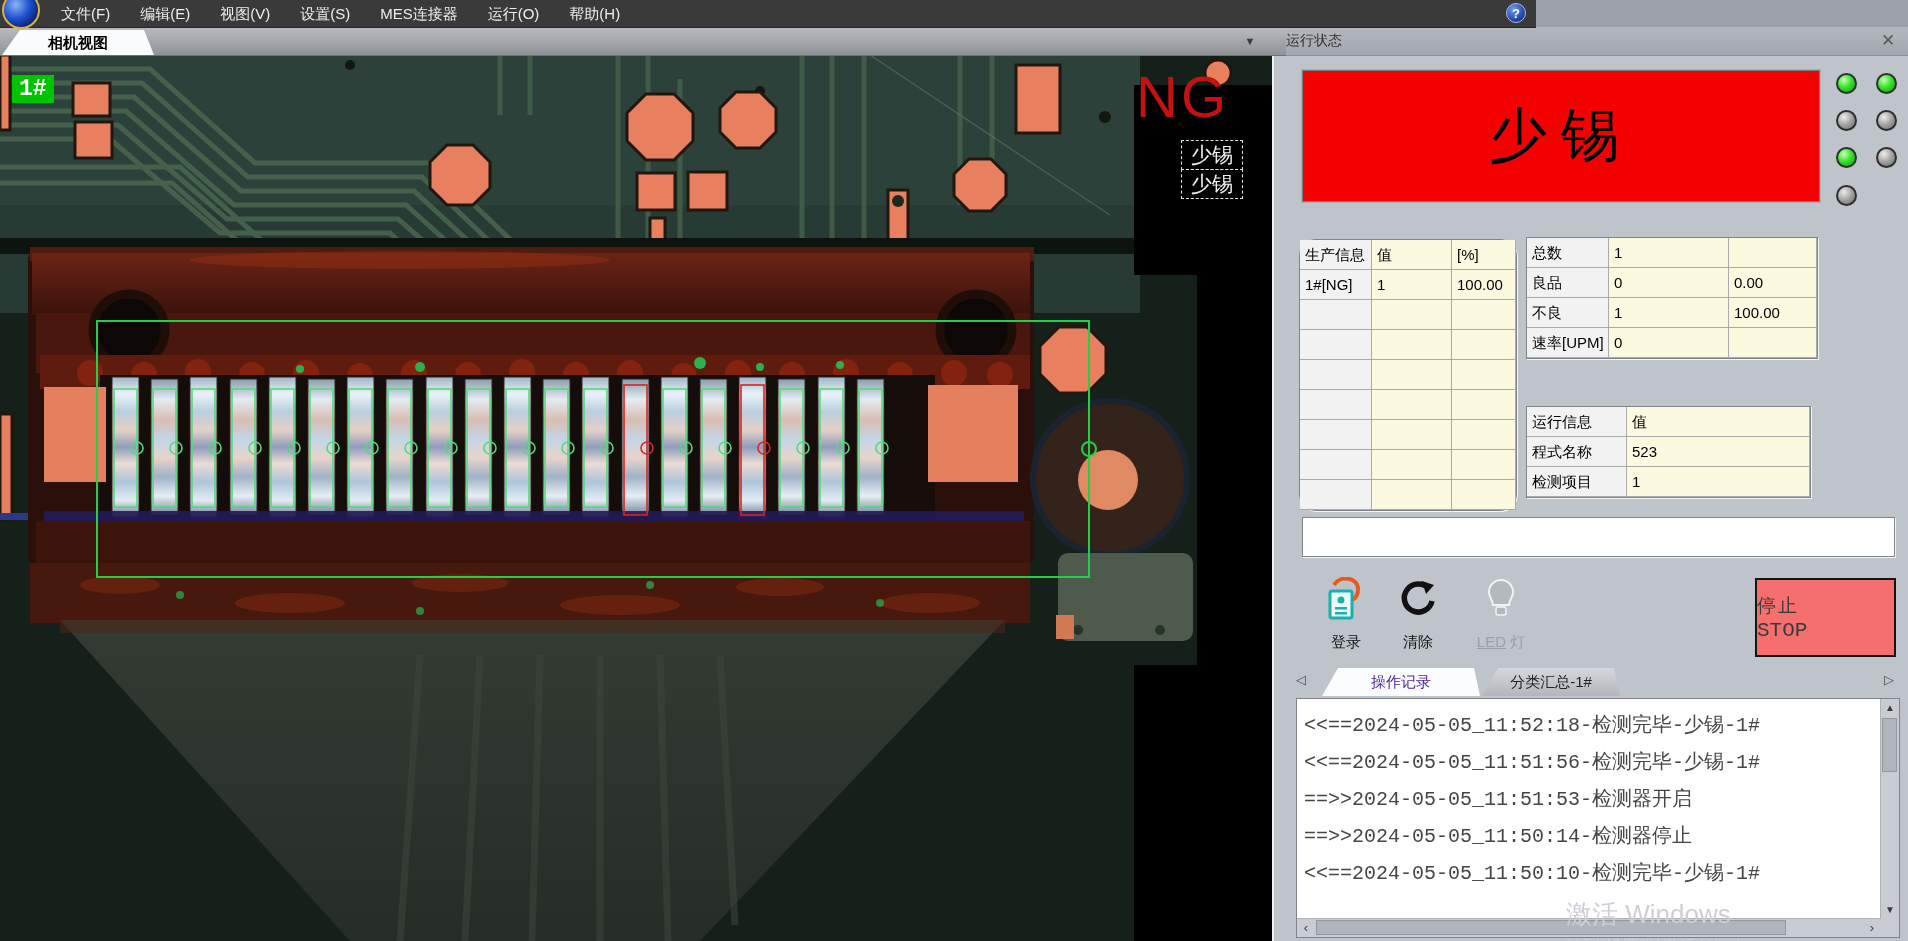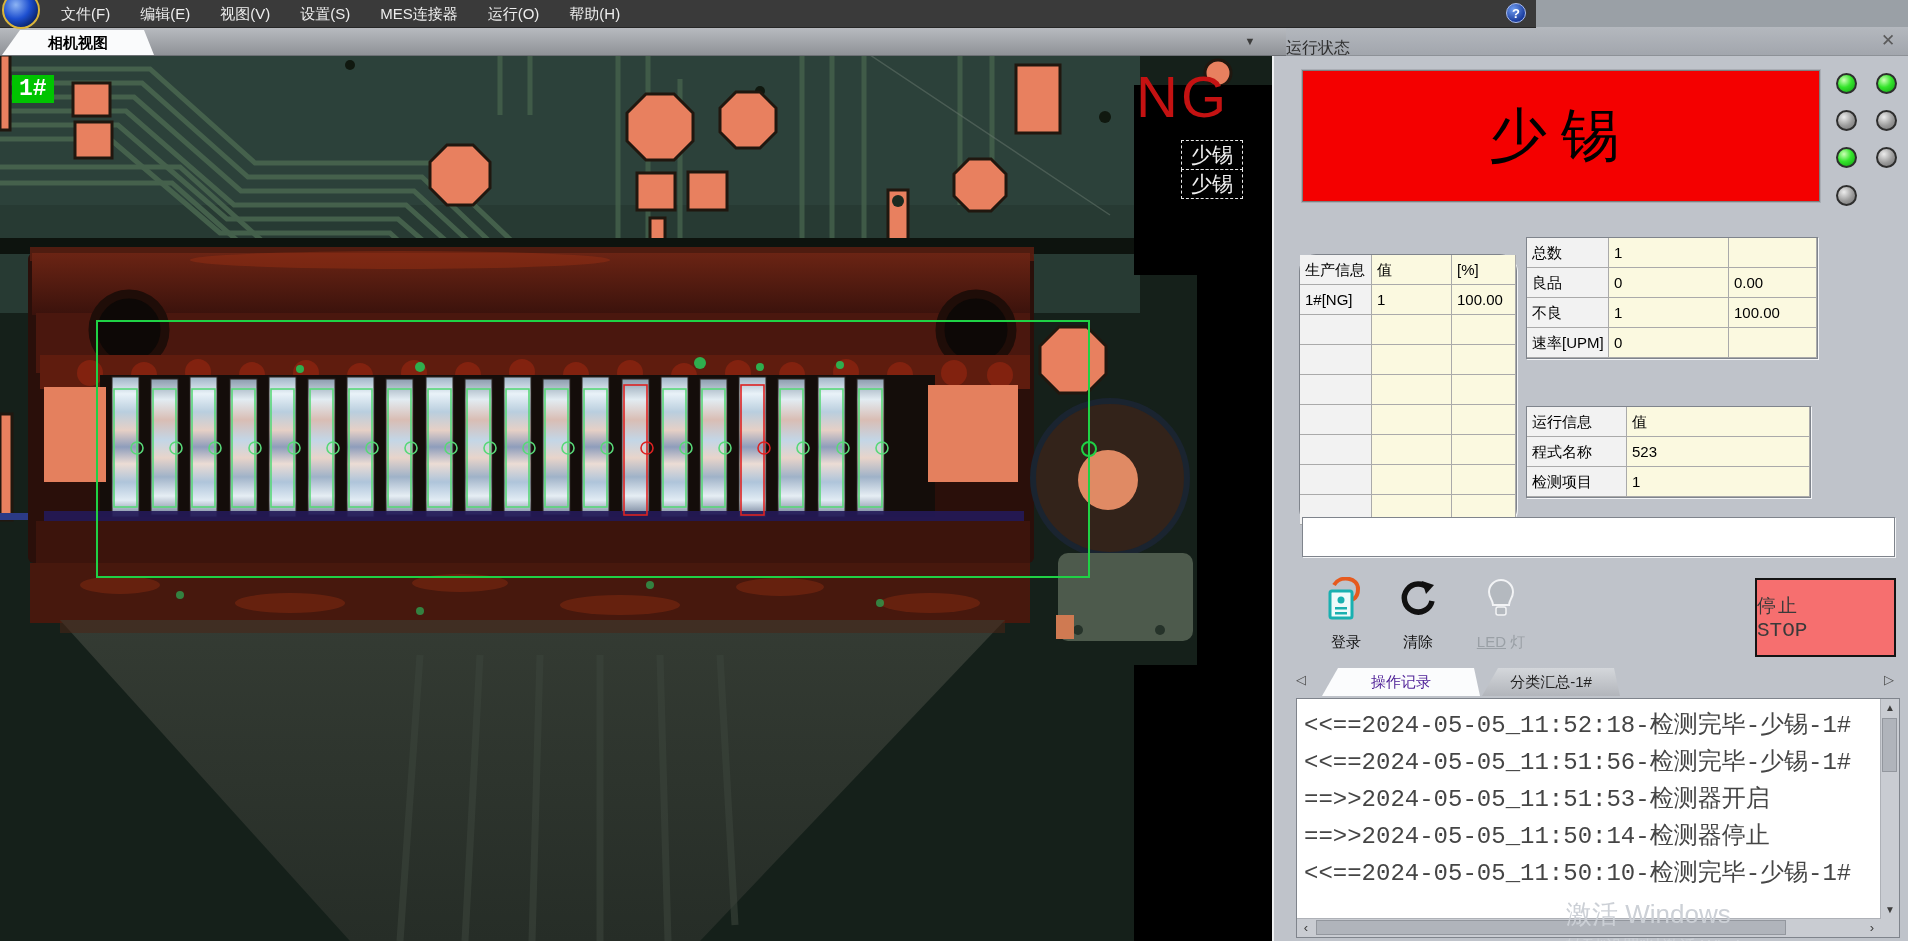--- a/index.html
+++ b/index.html
@@ -33,40 +33,40 @@
   .ng-text{position:absolute;left:1136px;top:8px;color:#c41212;font-size:58px;letter-spacing:3px;font-family:"Liberation Sans",sans-serif;}
   .defect-stack{position:absolute;left:1181px;top:86px;}
   .defect-box{width:60px;height:28px;border:1px dashed #e8e8e8;color:#f0f0f0;font-size:21px;line-height:28px;
               text-align:center;font-family:"Liberation Serif",serif;margin-top:-1px;background:rgba(0,0,0,.25);}
 
   
   .panel{position:absolute;left:1272px;top:27px;width:636px;height:914px;background:#bfc3ca;
          border-left:2px solid #eef0f2;box-sizing:border-box;}
   .panel-titlebar{position:absolute;left:0;top:0;width:100%;height:28px;
                   background:linear-gradient(#b4b8be,#a2a6ad);border-bottom:1px solid #8d9197;}
-  .panel-title{position:absolute;left:12px;top:11px;font-size:16px;color:#2f2f2f;}
+  .panel-title{position:absolute;left:12px;top:5px;font-size:14px;color:#2f2f2f;}
   .panel-close{position:absolute;right:10px;top:4px;width:20px;height:20px;color:#5a5a5a;font-size:17px;line-height:20px;text-align:center;}
 
   .alarm-box{position:absolute;left:28px;top:43px;width:518px;height:132px;background:#f40000;
              border:1px solid #7e7e7e;outline:1px solid #a9adb4;box-sizing:border-box;
              display:flex;align-items:center;justify-content:center;}
   .alarm-text{font-size:58px;color:#000;letter-spacing:14px;font-family:"Liberation Serif",serif;}
 
   .led{position:absolute;width:21px;height:21px;border-radius:50%;border:2px solid #2e2e2e;box-sizing:border-box;}
   .led-on{background:radial-gradient(circle at 35% 30%,#ccffb6,#35e52c 45%,#0f9c12);}
   .led-off{background:radial-gradient(circle at 35% 30%,#ececec,#9a9a9a 55%,#6f6f6f);}
 
   .tbl{position:absolute;display:grid;background:#fff;border:1px solid #7f848c;
        box-shadow:1px 1px 0 #f4f5f7;box-sizing:content-box;font-size:15px;color:#000;}
   .tbl .c{height:30px;line-height:29px;padding-left:5px;border-right:1px solid #aaaaaa;border-bottom:1px solid #aaaaaa;
           box-sizing:border-box;overflow:hidden;white-space:nowrap;}
   .tbl .lbl{background:#f2f2f2;}
   .tbl .val{background:#fbf9e0;}
 
-  .prod-tbl{left:25px;top:227px;width:216px;grid-template-columns:72px 80px 64px;border-radius:17px;}
+  .prod-tbl{left:25px;top:212px;width:216px;grid-template-columns:72px 80px 64px;border-radius:17px;}
   .stat-tbl{left:252px;top:210px;width:290px;grid-template-columns:82px 120px 88px;}
   .run-tbl {left:252px;top:379px;width:283px;grid-template-columns:100px 183px;}
 
   .msg-box{position:absolute;left:28px;top:490px;width:593px;height:40px;background:#fff;
            border:1px solid #7f848c;box-shadow:1px 1px 0 #f4f5f7;box-sizing:border-box;}
 
   .tool-btn{position:absolute;width:72px;height:84px;text-align:center;}
   .tool-btn .ticon{display:inline-block;margin-top:2px;height:44px;}
   .tool-btn .tlabel{display:block;margin-top:8px;font-size:15px;color:#111;}
   .tool-btn.disabled .tlabel{color:#9aa0a6;}
@@ -81,21 +81,21 @@
   .log-tabs{position:absolute;left:0;top:639px;width:636px;height:30px;}
   .tab-arrow{position:absolute;top:6px;font-size:13px;color:#4a4a4a;}
   .ltab{position:absolute;top:2px;height:28px;line-height:28px;text-align:center;font-size:15px;
         clip-path:polygon(16px 0,calc(100% - 6px) 0,100% 100%,0 100%);}
   .ltab.active{background:#fbfcfd;color:#4c1d95;}
   .ltab.inactive{background:linear-gradient(#d4d7db,#b2b5bb);color:#222;}
 
   .log-box{position:absolute;left:22px;top:671px;width:604px;height:240px;background:#fff;
            border:1px solid #7f848c;box-sizing:border-box;}
   .log-lines{position:absolute;left:7px;top:8px;right:22px;bottom:22px;overflow:hidden;}
-  .log-line{height:37px;line-height:37px;font-size:24px;color:#454545;font-family:"Liberation Mono",monospace;white-space:nowrap;}
+  .log-line{height:37px;line-height:37px;font-size:20px;color:#454545;font-family:"Liberation Mono",monospace;white-space:nowrap;}
   .vscroll{position:absolute;right:0;top:0;bottom:18px;width:18px;background:#c9ccd2;border-left:1px solid #aeb1b7;}
   .hscroll{position:absolute;left:0;right:18px;bottom:0;height:18px;background:#c9ccd2;border-top:1px solid #aeb1b7;}
   .sb-btn{position:absolute;width:18px;height:18px;color:#3c3c3c;font-size:10px;text-align:center;line-height:18px;background:#c9ccd2;}
   .sb-thumb{position:absolute;background:#b0b4bb;border:1px solid #93979e;box-sizing:border-box;}
   .sb-corner{position:absolute;right:0;bottom:0;width:18px;height:18px;background:#c9ccd2;}
 
   .watermark{position:absolute;left:1566px;top:897px;color:#ccd0d6;z-index:50;pointer-events:none;}
   .wm1{font-size:26px;}
   .wm2{font-size:17px;margin-top:3px;}
 </style>

